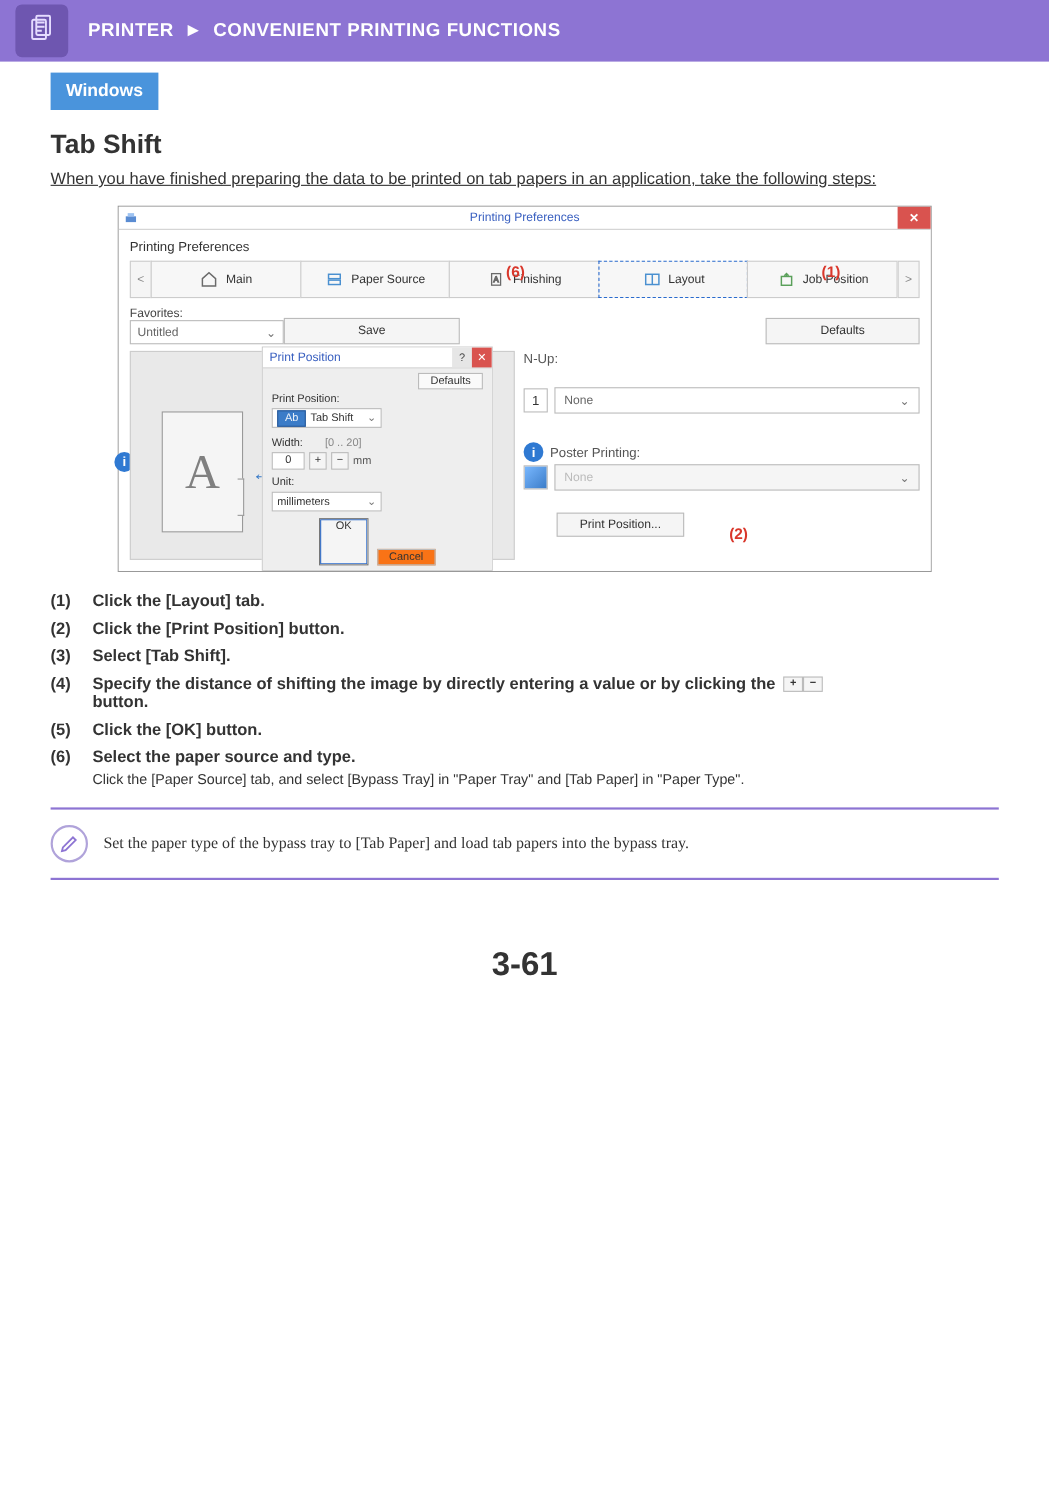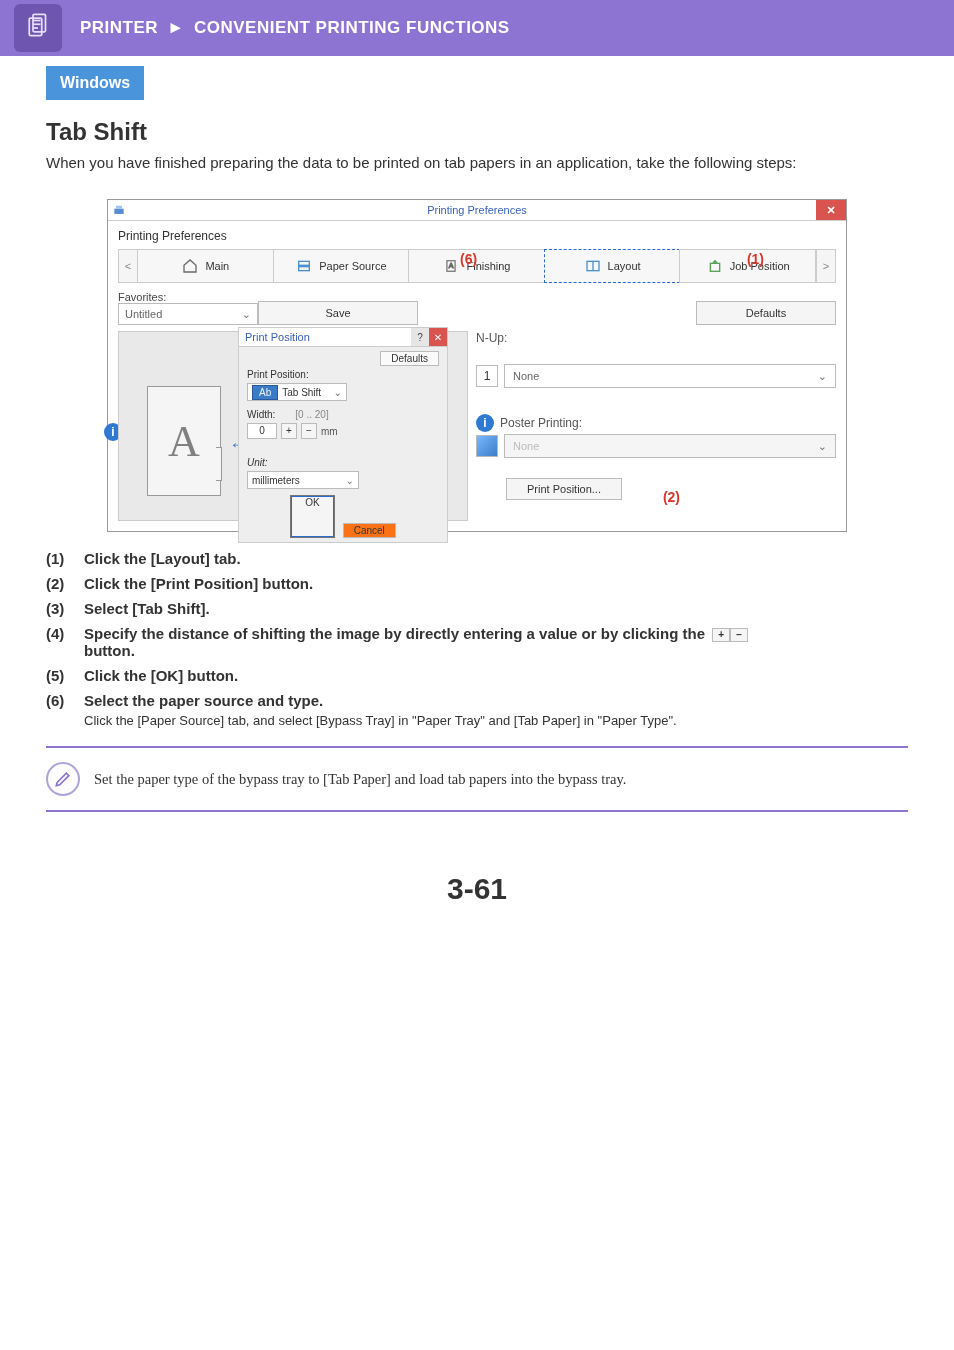--- a/index.html
+++ b/index.html
@@ -31,21 +31,21 @@
   .content { padding: 10px 46px 12px 46px; }
   .windows-chip {
     display: inline-block;
     background: #4a94dc;
     color: #fff;
     font-weight: bold;
     padding: 8px 14px;
     font-size: 16px;
   }
   h2 { font-size: 24px; font-weight: bold; margin: 18px 0 8px 0; }
-  .intro { font-size: 15px; margin-bottom: 28px; }
+  .intro { font-size: 15px; margin-bottom: 16px; text-decoration: underline; }
   
   .dlg-wrap { display:flex; justify-content:center; }
   .dlg {
     width: 740px;
     border: 1px solid #999;
     position: relative;
     font-size: 11px;
   }
   .dlg-title {
     background: #fff;
@@ -335,23 +335,23 @@
                 <div class="pp-row" style="display:flex; gap:20px; margin-top:8px;">
                   <span>Width:</span>
                   <span style="color:#888;">[0 .. 20]</span>
                 </div>
                 <div class="pp-row width-row">
                   <div class="width-box">0</div>
                   <div class="spin-btn">+</div>
                   <div class="spin-btn">−</div>
                   <span class="unit-mm">mm</span>
                 </div>
-                <div class="pp-row" style="margin-top:18px;font-style:italic;">Unit:</div>
+                <div class="pp-row" style="margin-top:6px;">Unit:</div>
                 <div class="pp-row">
-                  <div class="pp-sel" style="width:112px;">
+                  <div class="pp-sel" style="width:100px;">
                     <span>millimeters</span>
                   </div>
                 </div>
                 <div class="subdlg-ok-row">
                   <div class="subdlg-ok">OK</div>
                   <div class="subdlg-cancel">Cancel</div>
                 </div>
               </div>
             </div>
           </div>

